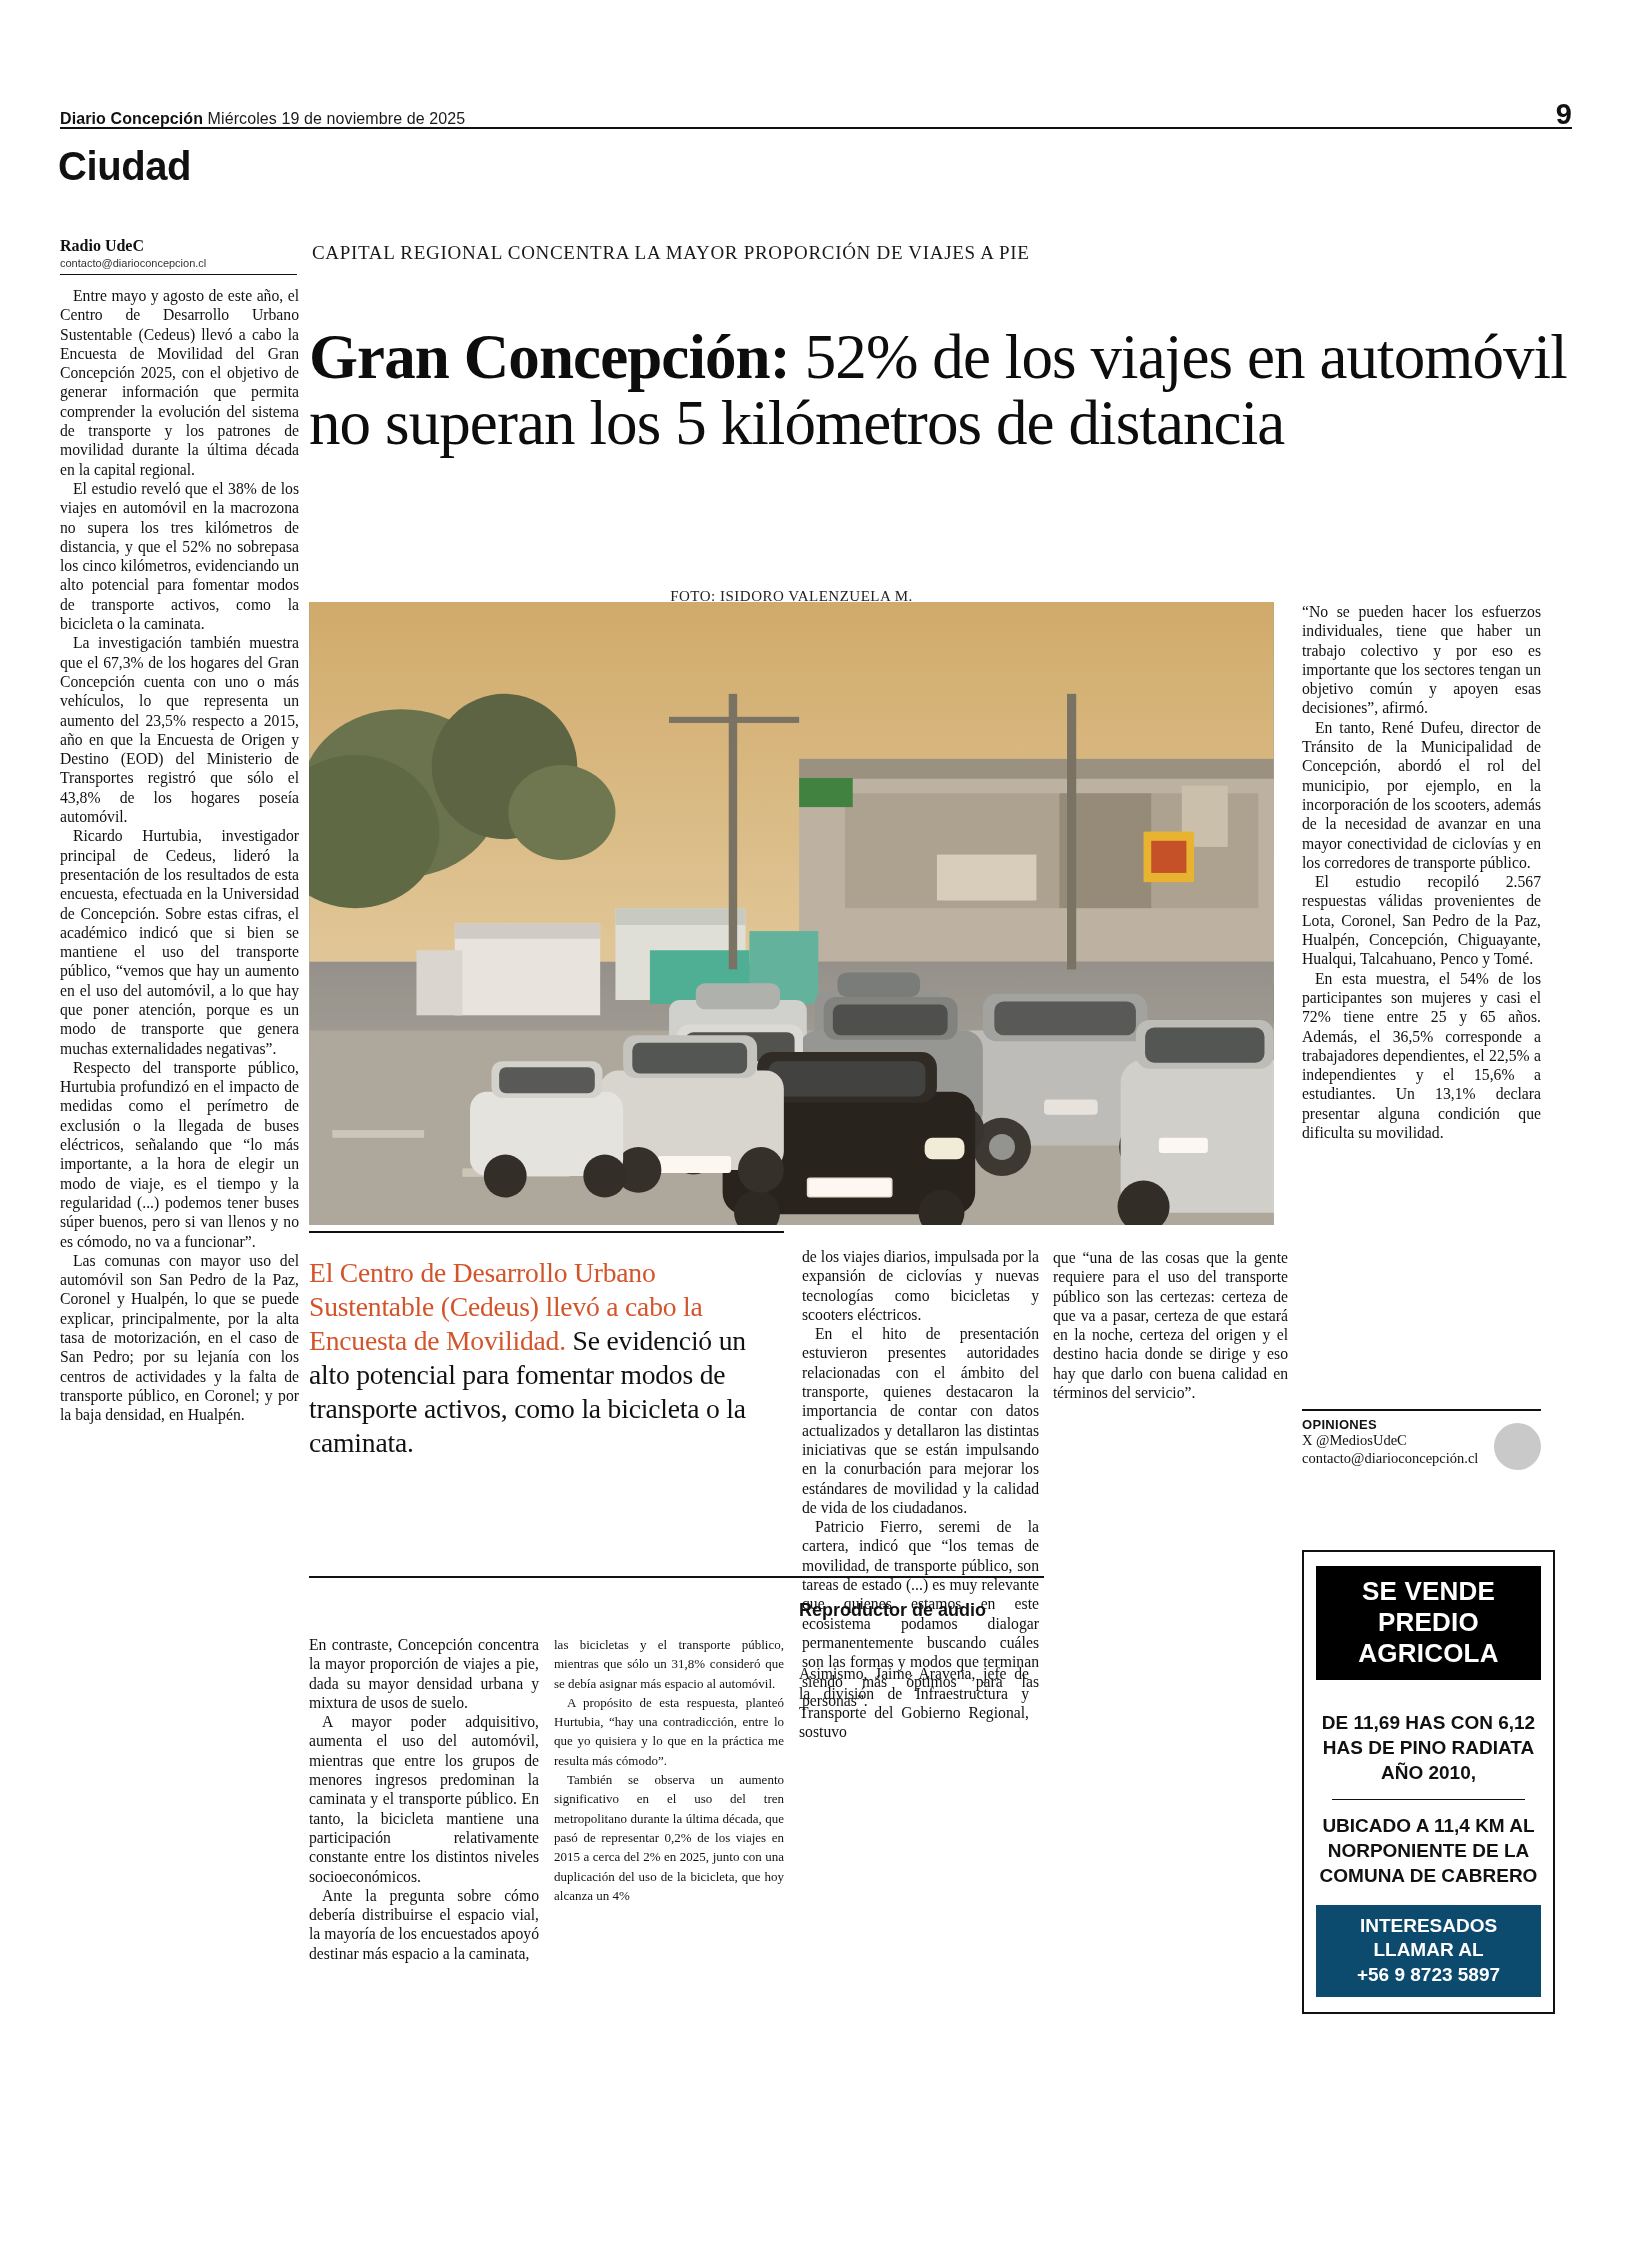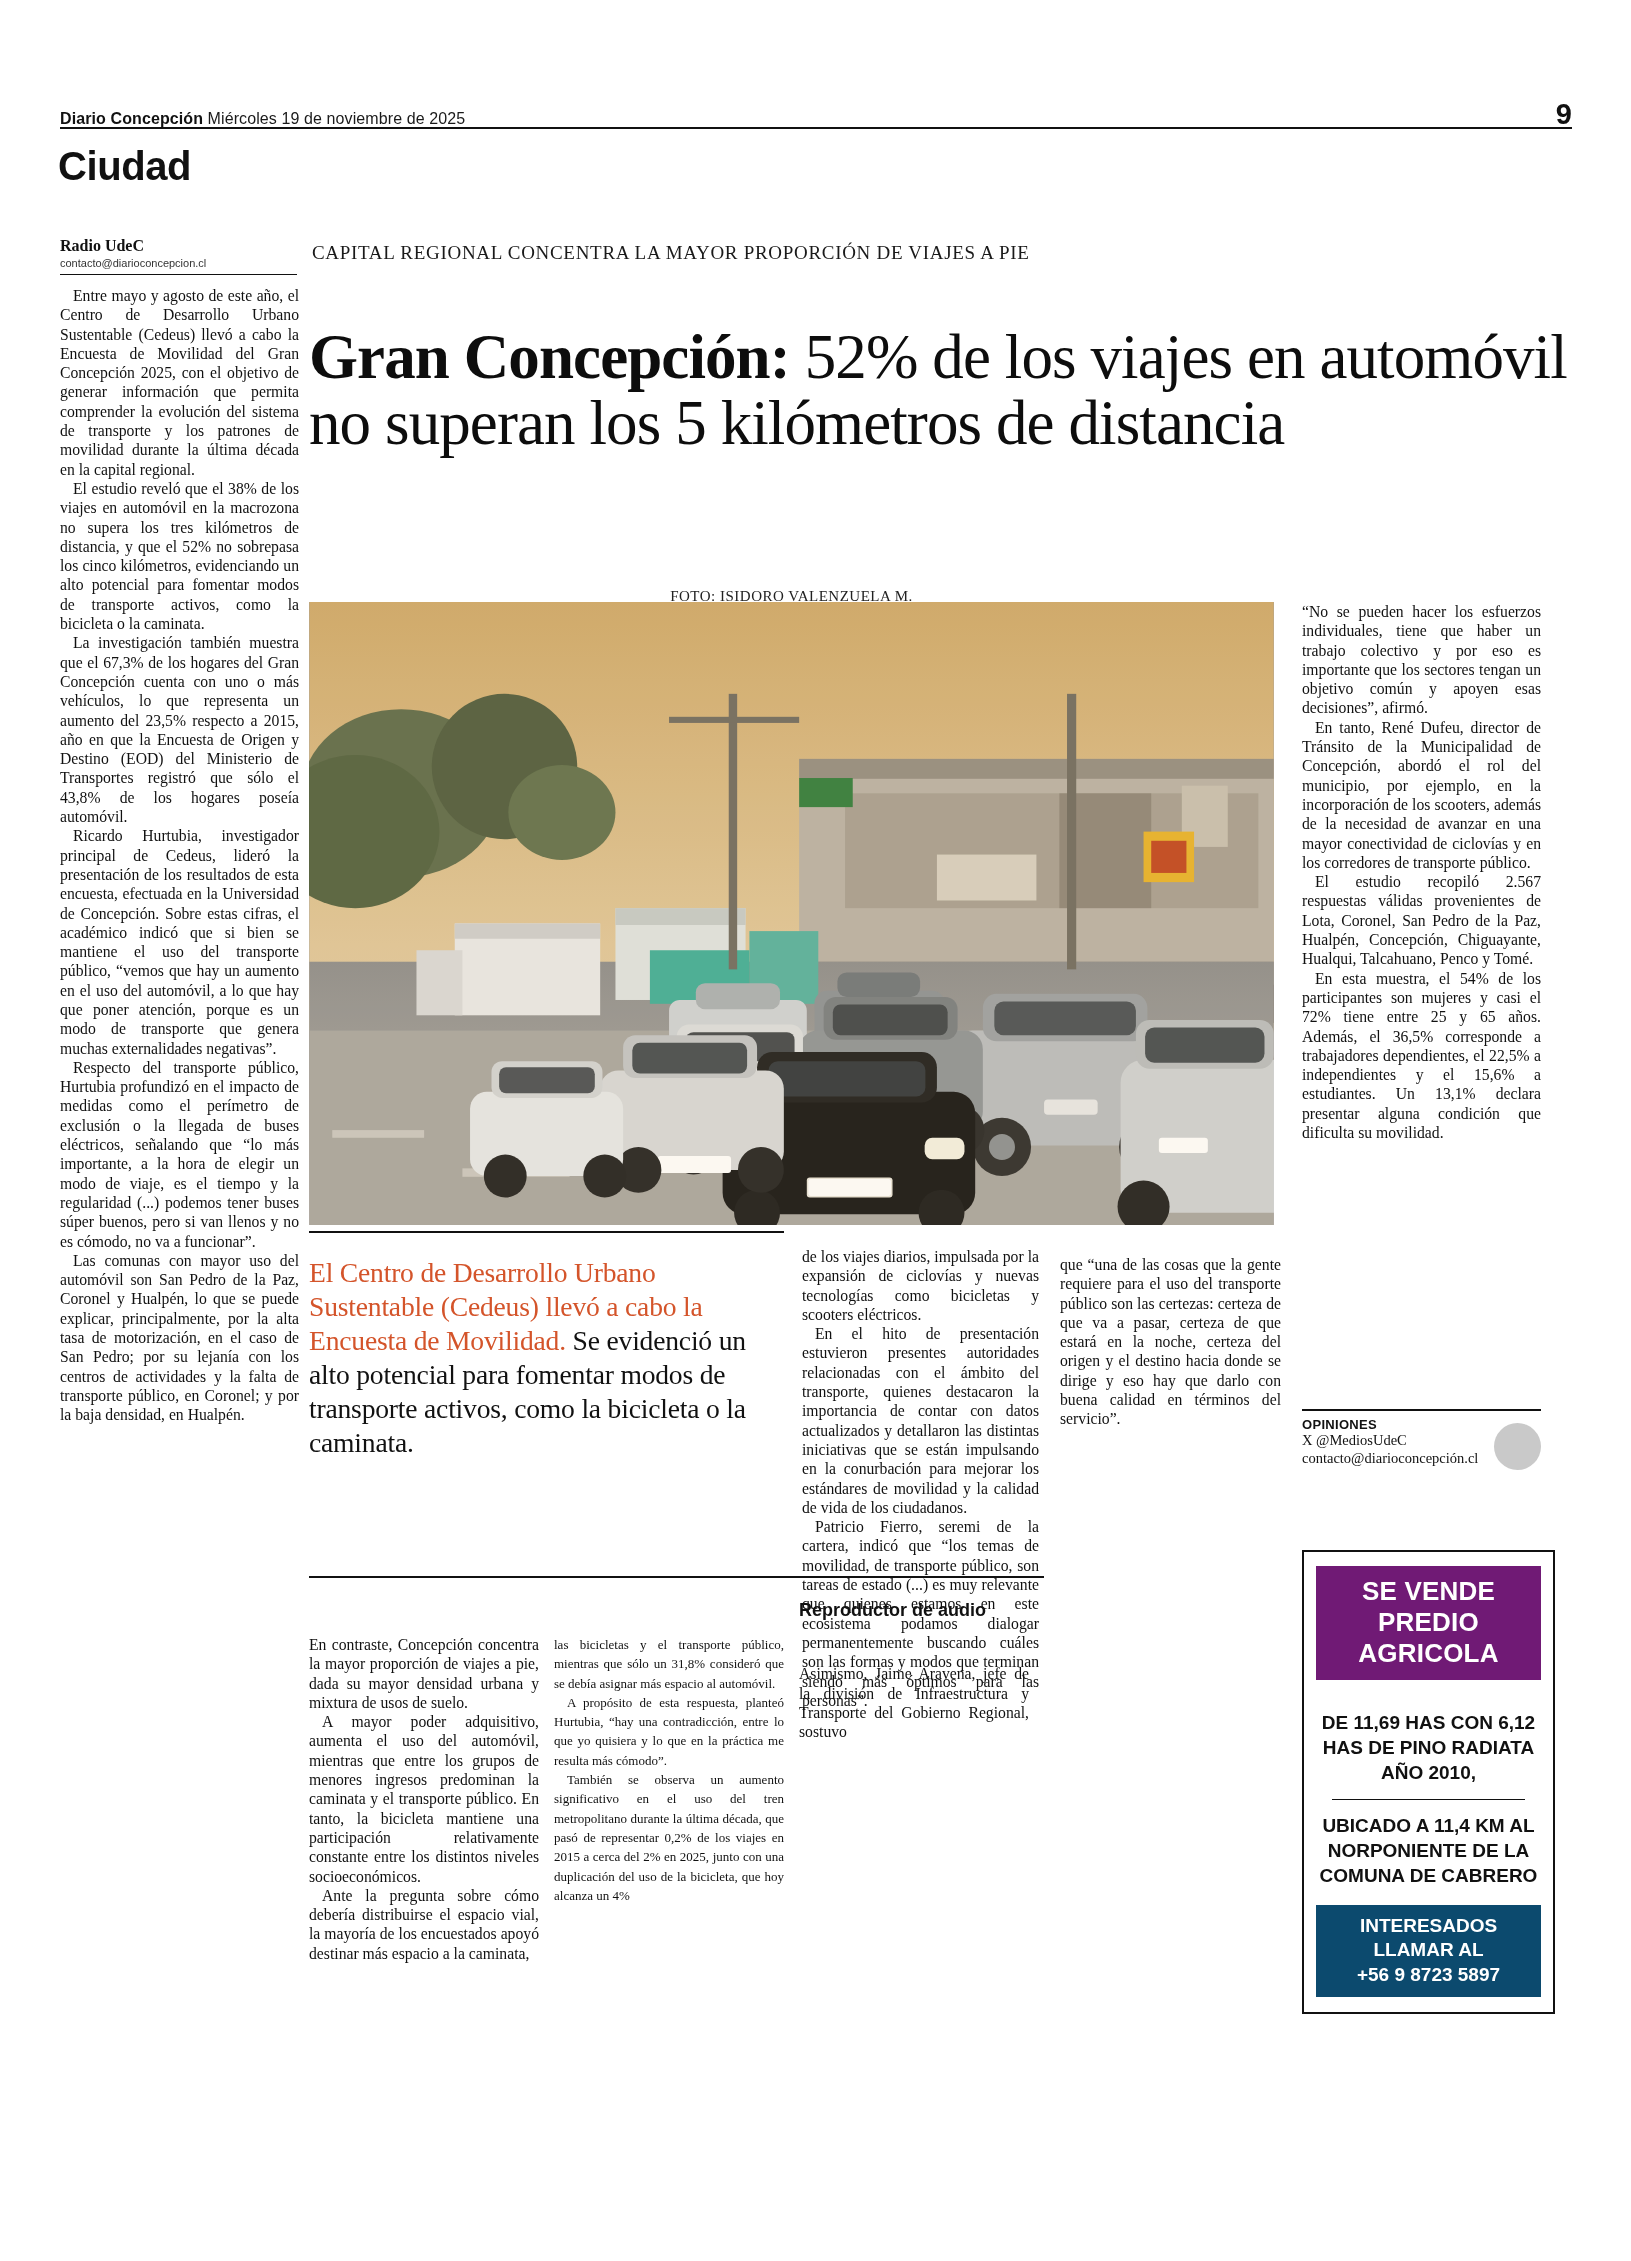--- a/index.html
+++ b/index.html
@@ -210,21 +210,21 @@
 
   .col-mid-b {
     position: absolute;
     left: 1052px; top: 1247px;
     width: 237px;
     font-size: 15.7px;
     line-height: 19.3px;
     text-align: justify;
     hyphens: auto; -webkit-hyphens: auto;
   }
-  .col-mid-b p { margin: 8px; text-indent: 13px; }
+  .col-mid-b p { margin: 1px; text-indent: 13px; }
   .col-mid-b p.first { text-indent: 0; }
 
   
   .bottom-rule {
     position: absolute;
     left: 309px; top: 1576px;
     width: 735px; height: 1.5px;
     background: #111;
   }
   .col-b1 {
@@ -263,21 +263,21 @@
   .ad {
     position: absolute;
     left: 1302px; top: 1550px;
     width: 253px;
     border: 2.3px solid #111;
     padding: 13.8px 12.3px 15.3px 12.3px;
     text-align: center;
     font-family: "Liberation Sans", sans-serif;
   }
   .ad-banner {
-    background: #701a75;
+    background: #000000;
     color: #fff;
     font-weight: bold;
     font-size: 26px;
     line-height: 31px;
     padding: 10.7px 4.6px;
     letter-spacing: 0.2px;
   }
   .ad-line1 {
     font-weight: bold;
     font-size: 19px;

